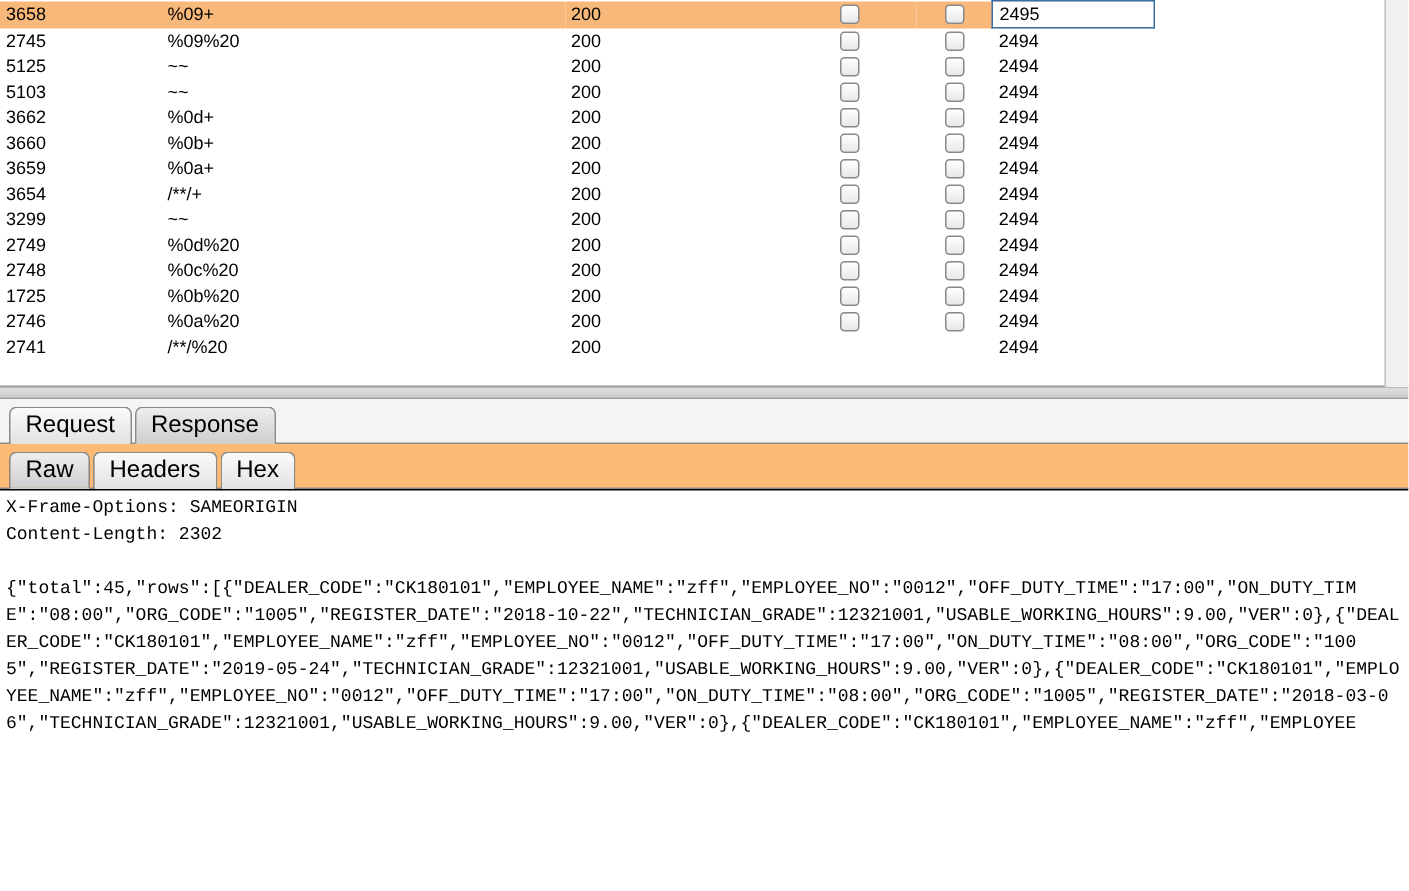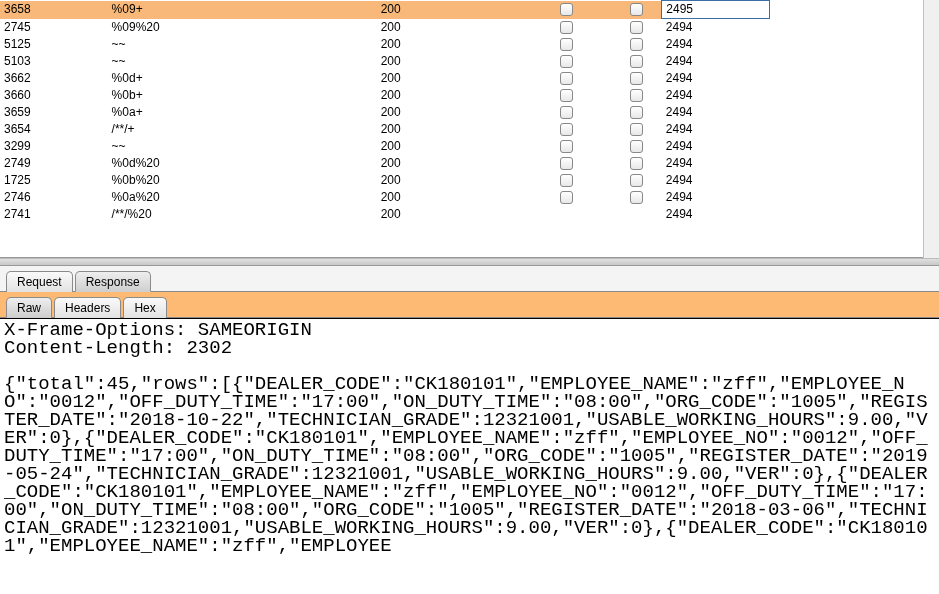--- a/index.html
+++ b/index.html
@@ -73,32 +73,32 @@
   border-bottom: 1px solid #8a8a8a;
   display: flex;
   gap: 2px;
 }
 .tab {
   padding: 3px 10px 2px 10px;
   border: 1px solid #8a8a8a;
   border-bottom: none;
   border-radius: 5px 5px 0 0;
   background: linear-gradient(#fafafa,#e2e2e2);
-  font-size: 12px;
+  font-size: 16px;
   cursor: pointer;
   position: relative;
   top: 1px;
 }
 .tab.active {
   background: linear-gradient(#eeeeee,#cfcfcf);
   border-bottom: 1px solid #cfcfcf;
 }
 .response-body {
   font-family: "Courier New", monospace;
-  font-size: 19px;
+  font-size: 12px;
   padding: 2px 4px;
   line-height: 18px;
   white-space: pre-wrap;
   word-break: break-all;
   border-top: 1px solid #000;
 }
 .scrollbar-vert {
   position: absolute;
   right: 0;
   top: 0;
@@ -188,20 +188,28 @@
         </tr>
         <tr>
           <td class="col-id">2749</td>
           <td class="col-payload">%0d%20</td>
           <td class="col-status">200</td>
           <td class="col-chk1"><span class="chk"></span></td>
           <td class="col-chk2"><span class="chk"></span></td>
           <td class="col-len">2494</td>
         </tr>
         <tr>
+          <td class="col-id">2748</td>
+          <td class="col-payload">%0c%20</td>
+          <td class="col-status">200</td>
+          <td class="col-chk1"><span class="chk"></span></td>
+          <td class="col-chk2"><span class="chk"></span></td>
+          <td class="col-len">2494</td>
+        </tr>
+        <tr>
           <td class="col-id">1725</td>
           <td class="col-payload">%0b%20</td>
           <td class="col-status">200</td>
           <td class="col-chk1"><span class="chk"></span></td>
           <td class="col-chk2"><span class="chk"></span></td>
           <td class="col-len">2494</td>
         </tr>
         <tr>
           <td class="col-id">2746</td>
           <td class="col-payload">%0a%20</td>

